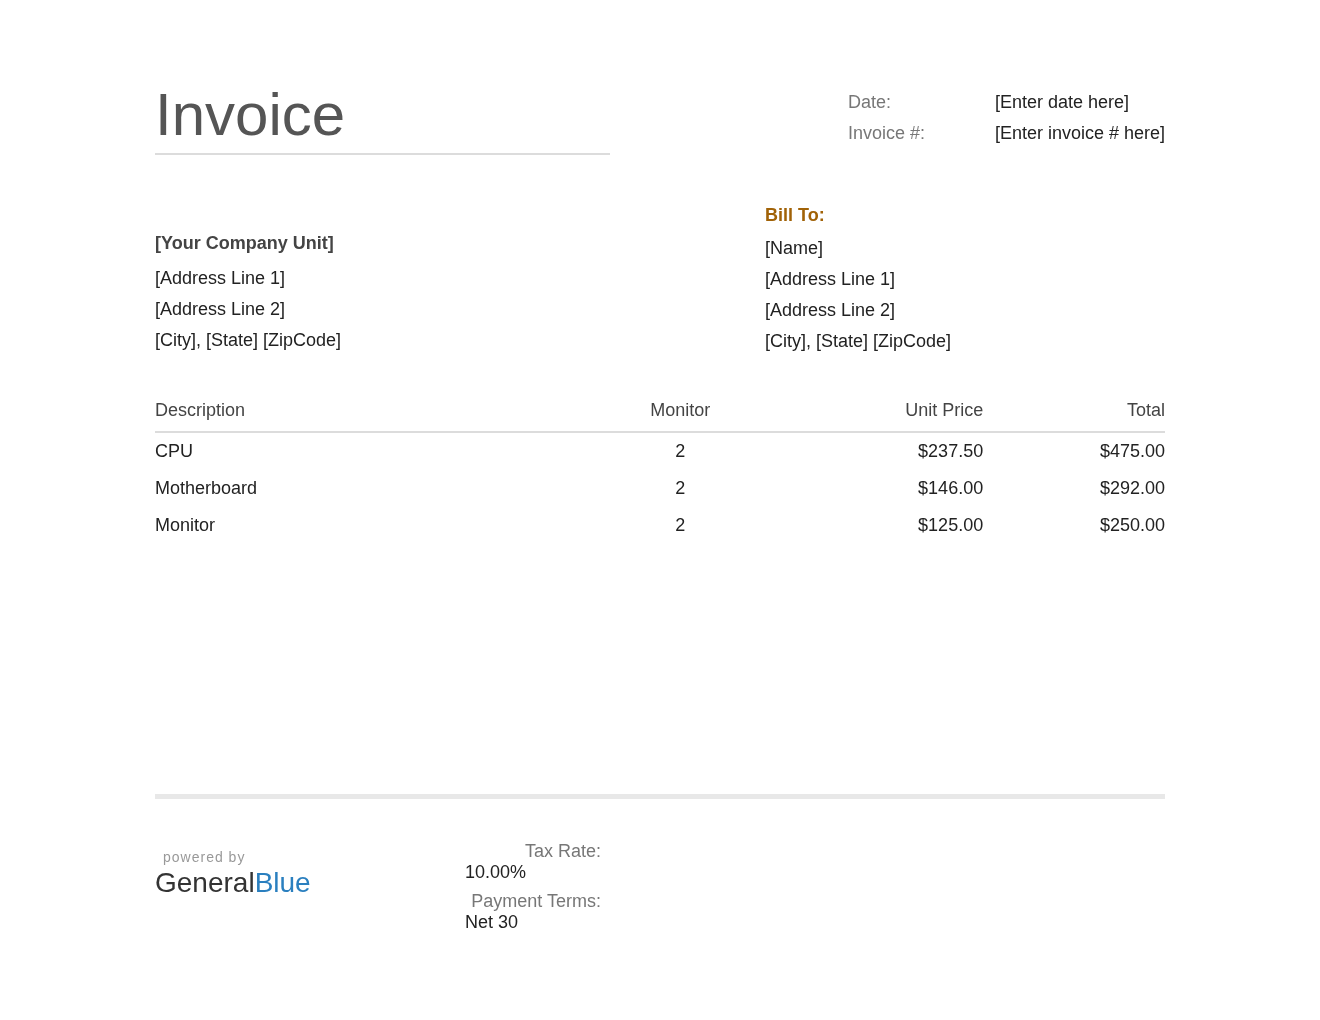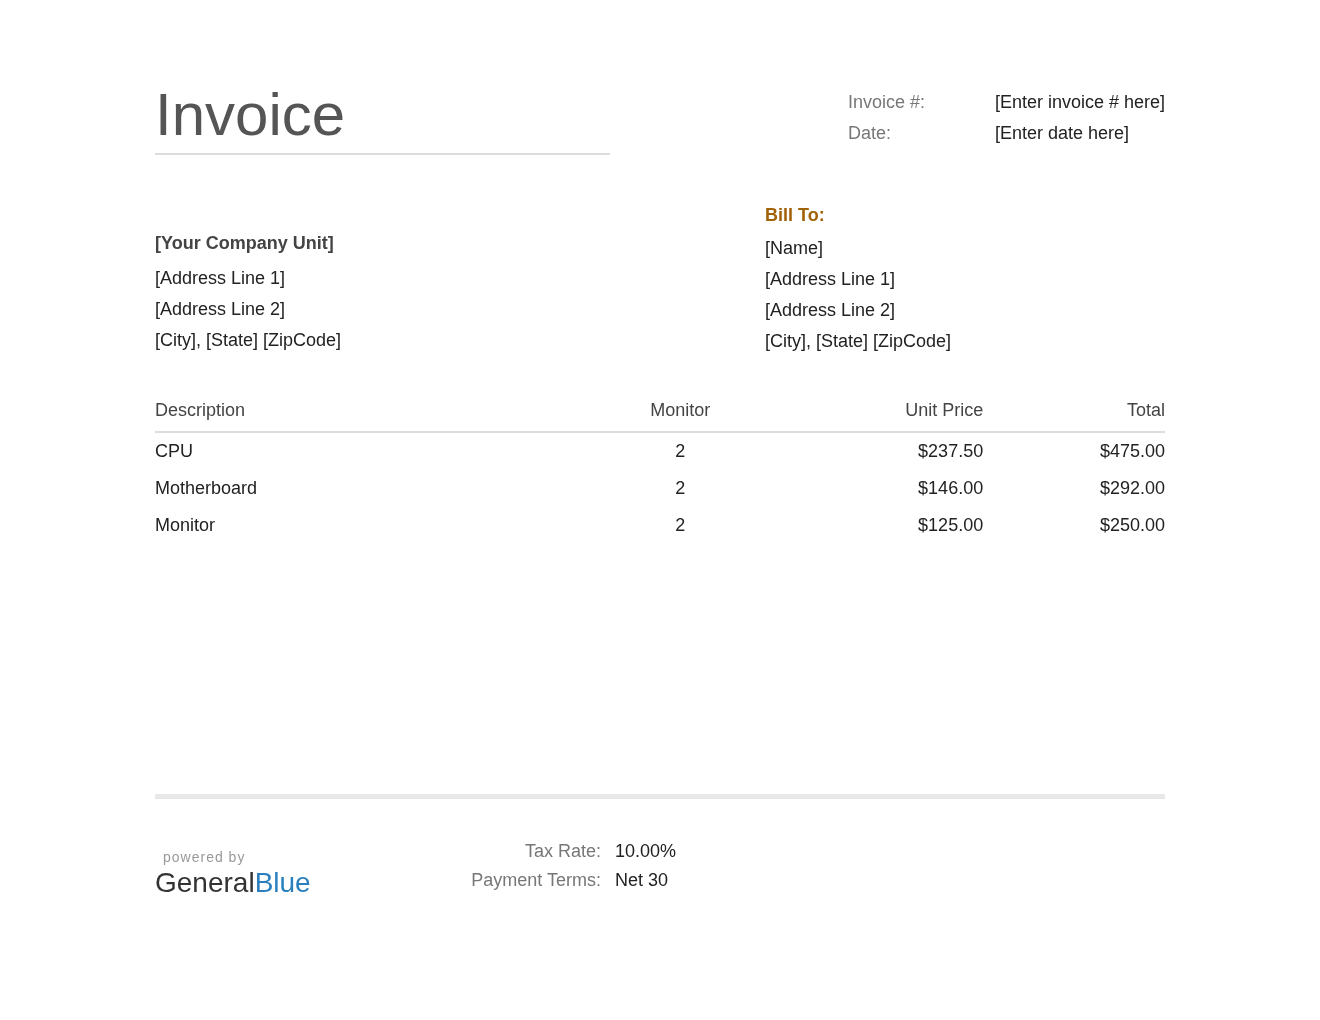--- a/index.html
+++ b/index.html
@@ -129,20 +129,21 @@
     }
     .logo-blue {
       color: #2a7fbf;
     }
     .terms-block {
       width: 370px;
     }
     .terms-row {
       display: flex;
       margin-bottom: 8px;
+      flex-direction: column;
     }
     .terms-label {
       width: 150px;
       text-align: right;
       color: #777;
       padding-right: 14px;
     }
     .terms-value {
       color: #222;
     }
@@ -175,26 +176,26 @@
 <body>
 
 <div class="page">
 
   <div class="header-row">
     <div class="title-block">
       <div class="title">Invoice</div>
     </div>
     <div class="meta-block">
       <div class="meta-row">
+        <div class="meta-label">Date:</div>
+        <div class="meta-value">[Enter date here]</div>
+      </div>
+      <div class="meta-row">
         <div class="meta-label">Invoice #:</div>
         <div class="meta-value">[Enter invoice # here]</div>
-      </div>
-      <div class="meta-row">
-        <div class="meta-label">Date:</div>
-        <div class="meta-value">[Enter date here]</div>
       </div>
     </div>
   </div>
 
   <div class="addresses">
     <div class="from-block">
       <div class="company-name">[Your Company Unit]</div>
       <div class="addr-line">[Address Line 1]</div>
       <div class="addr-line">[Address Line 2]</div>
       <div class="addr-line">[City], [State] [ZipCode]</div>

